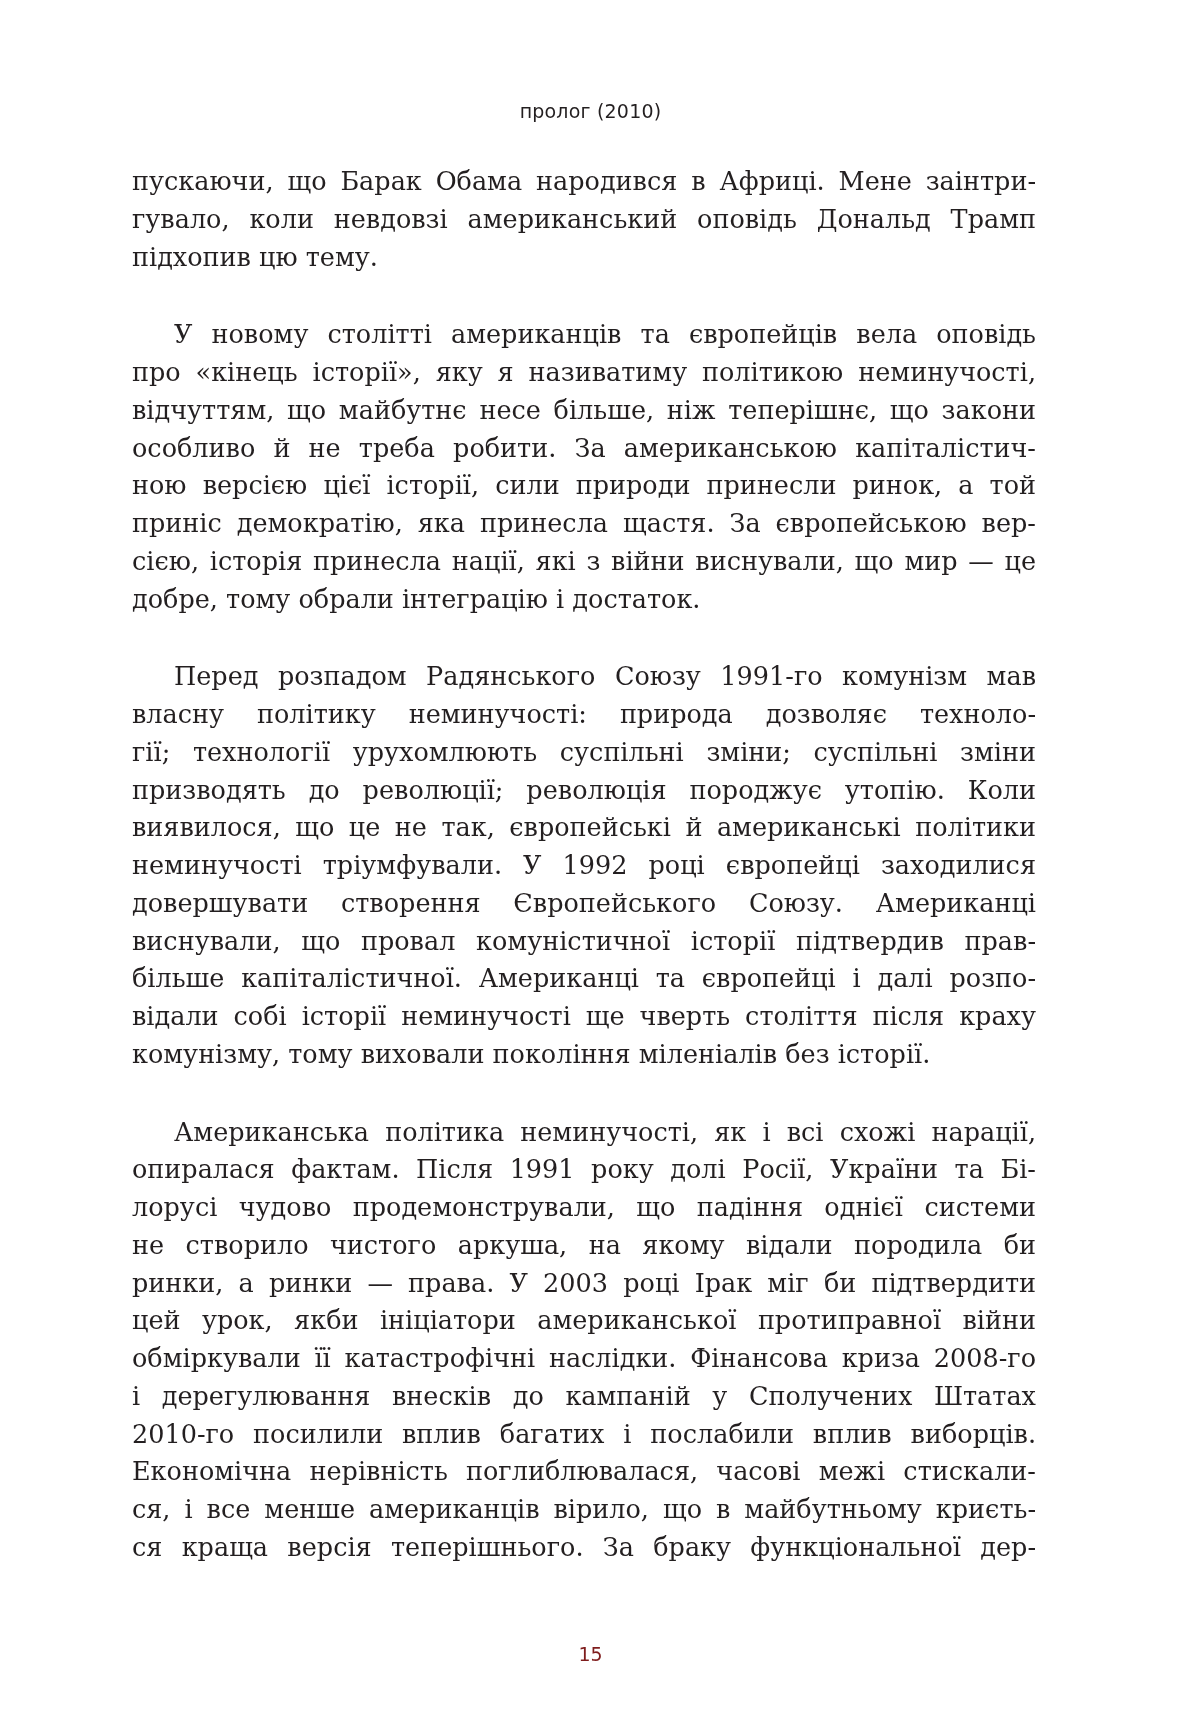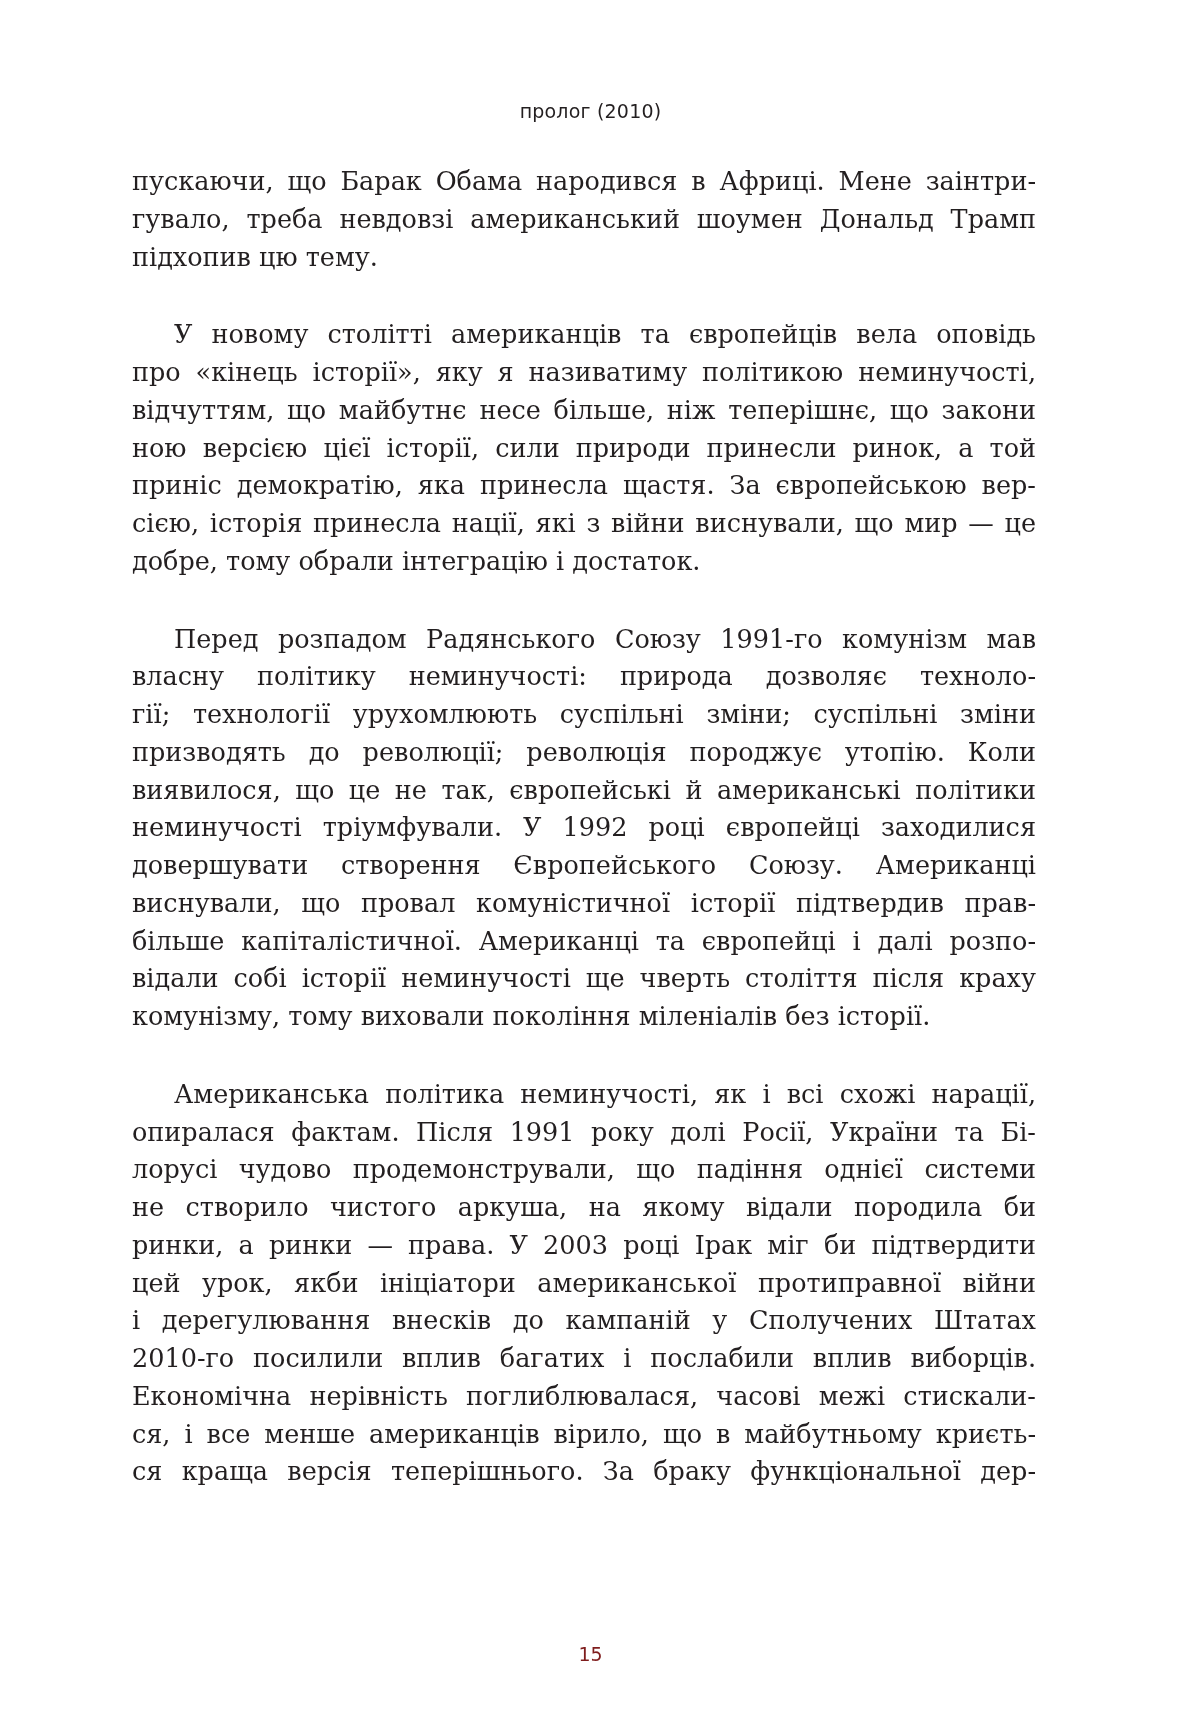--- a/index.html
+++ b/index.html
@@ -29,28 +29,29 @@
 </head>
 <body>
 
 <div class="page">
   <div class="running-head">пролог (2010)</div>
 
   <div class="body-text">
 
     <div>
       <span class="line">пускаючи, що Барак Обама народився в Африці. Мене заінтри-</span>
-      <span class="line">гувало, треба невдовзі американський шоумен Дональд Трамп</span>
+      <span class="line">гувало, коли невдовзі американський оповідь Дональд Трамп</span>
       <span class="line last">підхопив цю тему.</span>
     </div>
 
     <div>
       <span class="line indent">У новому столітті американців та європейців вела оповідь</span>
       <span class="line">про «кінець історії», яку я називатиму політикою неминучості,</span>
       <span class="line">відчуттям, що майбутнє несе більше, ніж теперішнє, що закони</span>
+      <span class="line">особливо й не треба робити. За американською капіталістич-</span>
       <span class="line">ною версією цієї історії, сили природи принесли ринок, а той</span>
       <span class="line">приніс демократію, яка принесла щастя. За європейською вер-</span>
       <span class="line">сією, історія принесла нації, які з війни виснували, що мир — це</span>
       <span class="line last">добре, тому обрали інтеграцію і достаток.</span>
     </div>
 
     <div>
       <span class="line indent">Перед розпадом Радянського Союзу 1991-го комунізм мав</span>
       <span class="line">власну політику неминучості: природа дозволяє техноло-</span>
       <span class="line">гії; технології урухомлюють суспільні зміни; суспільні зміни</span>
@@ -64,20 +65,21 @@
       <span class="line last">комунізму, тому виховали покоління міленіалів без історії.</span>
     </div>
 
     <div>
       <span class="line indent">Американська політика неминучості, як і всі схожі нарації,</span>
       <span class="line">опиралася фактам. Після 1991 року долі Росії, України та Бі-</span>
       <span class="line">лорусі чудово продемонстрували, що падіння однієї системи</span>
       <span class="line">не створило чистого аркуша, на якому відали породила би</span>
       <span class="line">ринки, а ринки — права. У 2003 році Ірак міг би підтвердити</span>
       <span class="line">цей урок, якби ініціатори американської протиправної війни</span>
+      <span class="line">обміркували її катастрофічні наслідки. Фінансова криза 2008-го</span>
       <span class="line">і дерегулювання внесків до кампаній у Сполучених Штатах</span>
       <span class="line">2010-го посилили вплив багатих і послабили вплив виборців.</span>
       <span class="line">Економічна нерівність поглиблювалася, часові межі стискали-</span>
       <span class="line">ся, і все менше американців вірило, що в майбутньому криєть-</span>
       <span class="line">ся краща версія теперішнього. За браку функціональної дер-</span>
     </div>
   </div>
 
   <div class="folio">15</div>
 </div>

